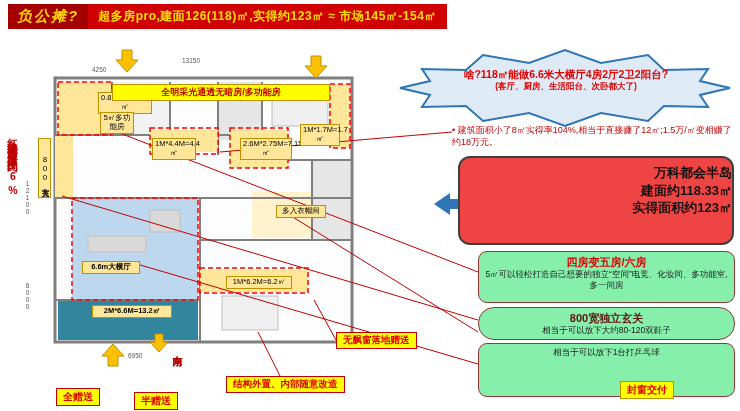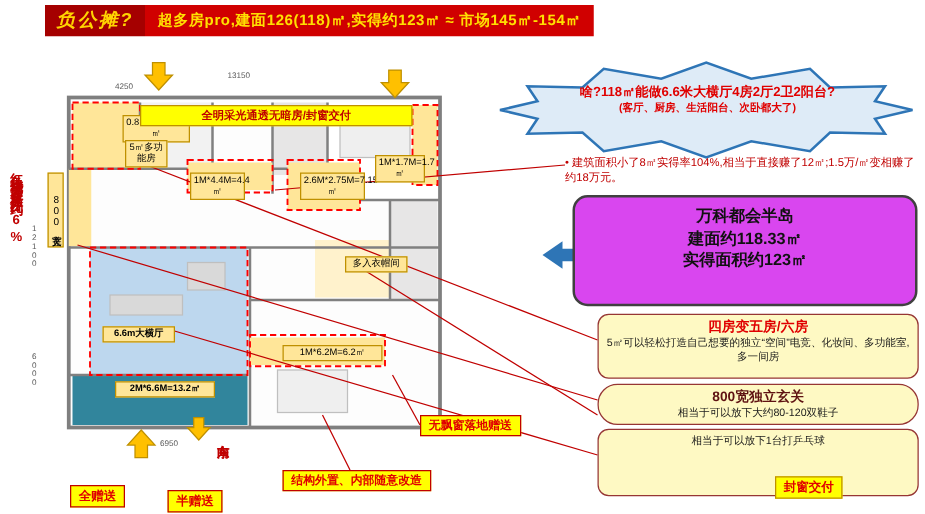--- a/index.html
+++ b/index.html
@@ -4,21 +4,21 @@
 <style>
   * { box-sizing: border-box; }
   body { margin: 0; background: #fff; }
   .page {
     position: relative; width: 740px; height: 411px; background: #fff;
     overflow: hidden; font-family: "Liberation Sans", "DejaVu Sans", sans-serif;
   }
   svg.overlay { position: absolute; left: 0; top: 0; z-index: 1; }
 
   
-  .banner { position: absolute; left: 8px; top: 4px; height: 25px; display: flex; z-index: 6; margin-left: 28px; }
+  .banner { position: absolute; left: 8px; top: 4px; height: 25px; display: flex; z-index: 6; }
   .banner-prefix { background: #a50000; color: #ffd400; font-weight: bold; font-style: italic;
     font-size: 15px; display: flex; align-items: center; padding: 0 9px; letter-spacing: 2px; }
   .banner-main { background: #d00000; color: #ffe000; font-weight: bold; font-size: 12px;
     display: flex; align-items: center; padding: 0 10px; letter-spacing: 0.5px; }
 
   
   .vert { writing-mode: vertical-rl; text-orientation: upright; }
 
   .wall-note { position: absolute; left: 6px; top: 130px; height: 222px; color: #c00000;
     font-weight: bold; font-size: 10.5px; letter-spacing: 2px; z-index: 3; }
@@ -38,27 +38,27 @@
 
   
   .burst-text { position: absolute; left: 428px; top: 68px; width: 276px; z-index: 3; text-align: center; }
   .burst-title { color: #e00000; font-weight: bold; font-size: 10.5px; line-height: 1.25; }
   .burst-sub { color: #e00000; font-weight: bold; font-size: 8.5px; }
   .burst-bullet { position: absolute; left: 452px; top: 124px; width: 282px; z-index: 3;
     color: #c00000; font-size: 9px; line-height: 1.35; }
 
   
   .info-card { position: absolute; left: 458px; top: 156px; width: 276px; height: 89px; z-index: 4;
-    background: #d946ef; border: 2px solid #404040; border-radius: 12px; text-align: center; padding-top: 6px; }
+    background: #ef4444; border: 2px solid #404040; border-radius: 12px; text-align: right; padding-top: 6px; }
   .info-line { font-size: 13px; font-weight: bold; color: #111; line-height: 1.35; }
   .info-highlight { display: inline-block; margin-top: 2px; background: #ffff00; color: #e00000;
     font-weight: bold; font-style: italic; font-size: 11.5px; padding: 1px 6px; }
 
   
-  .card { position: absolute; left: 478px; width: 257px; z-index: 4; background: #fef9c3;
+  .card { position: absolute; left: 478px; width: 257px; z-index: 4; background: #86efac;
     border: 1px solid #963634; border-radius: 9px; text-align: center; padding: 3px 6px; }
   .card-title { font-weight: bold; font-size: 11px; line-height: 1.3; }
   .card-body { font-size: 8.5px; color: #1a1a1a; line-height: 1.3; }
   #card1 { top: 251px; height: 52px; } #card1 .card-title { color: #e00000; }
   #card2 { top: 307px; height: 33px; border-radius: 16px; } #card2 .card-title { color: #5f1212; }
   #card3 { top: 343px; height: 54px; } #card3 .card-title { color: #5f1212; }
 
   
   .tag { position: absolute; z-index: 5; background: #ffff00; border: 1px solid #c00000;
     color: #e00000; font-weight: bold; font-size: 10px; padding: 1px 6px; }
@@ -144,31 +144,31 @@
     <path fill="#2e75b6" d="M434 204 l16 -11 v6 h18 v10 h-18 v6 z"></path>
   </svg>
 
   <div class="banner">
     <div class="banner-prefix">负公摊?</div>
     <div class="banner-main">超多房pro,建面126(118)㎡,实得约123㎡ ≈ 市场145㎡-154㎡</div>
   </div>
 
   <div class="wall-note vert">红色虚线为可改造墙体占比约86%</div>
 
-  <div class="note-daylight">全明采光通透无暗房/封窗交付</div>
+  <div class="note-daylight">全明采光通透无暗房/多功能房</div>
 
   <div class="lbl" style="left:98px; top:92px; width:54px;">0.8M*2.2M=1.76㎡</div>
   <div class="lbl" style="left:100px; top:112px; width:34px;">5㎡多功能房</div>
   <div class="lbl" style="left:152px; top:138px; width:44px;">1M*4.4M=4.4㎡</div>
   <div class="lbl" style="left:240px; top:138px; width:52px;">2.6M*2.75M=7.15㎡</div>
   <div class="lbl" style="left:300px; top:124px; width:40px;">1M*1.7M=1.7㎡</div>
   <div class="lbl" style="left:260px; top:205px; width:50px;margin-left:16px;">多入衣帽间</div>
   <div class="lbl" style="left:82px; top:261px; width:58px; font-weight:bold;">6.6m大横厅</div>
   <div class="lbl" style="left:92px; top:305px; width:80px; font-weight:bold;">2M*6.6M=13.2㎡</div>
-  <div class="lbl" style="left:226px; top:276px; width:80px;">1M*6.2M=6.2㎡</div>
+  <div class="lbl" style="left:226px; top:276px; width:66px;">1M*6.2M=6.2㎡</div>
   <div class="lbl entry-lbl vert">800宽玄关</div>
 
   <div class="dim" style="left:92px; top:66px;">4250</div>
   <div class="dim" style="left:182px; top:57px;">13150</div>
   <div class="dim vert" style="left:24px; top:180px;">12100</div>
   <div class="dim vert" style="left:24px; top:282px;">6000</div>
   <div class="dim" style="left:128px; top:352px;">6950</div>
 
   <div class="orientation vert">东南向</div>
 

